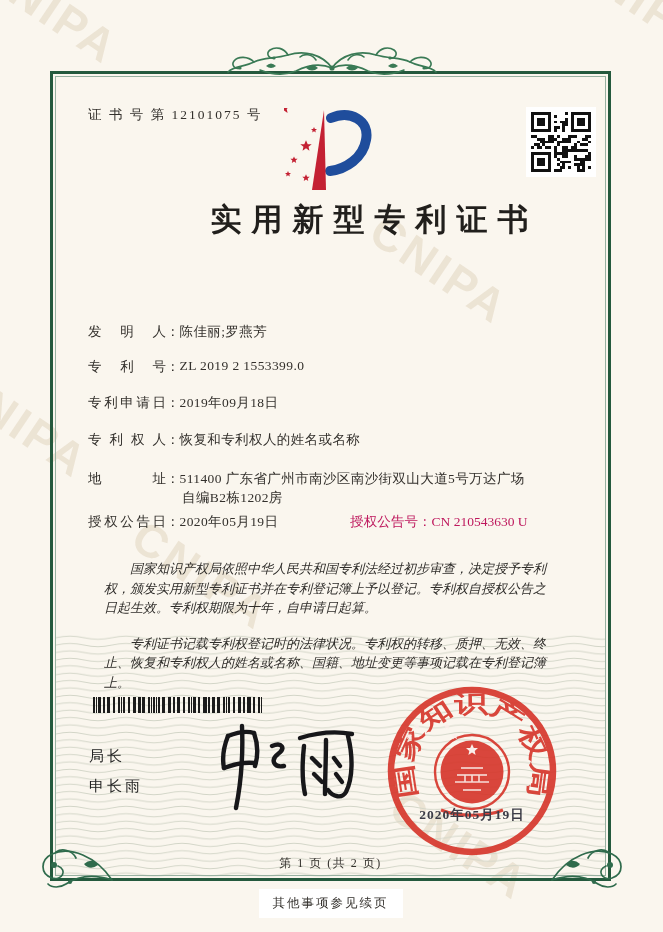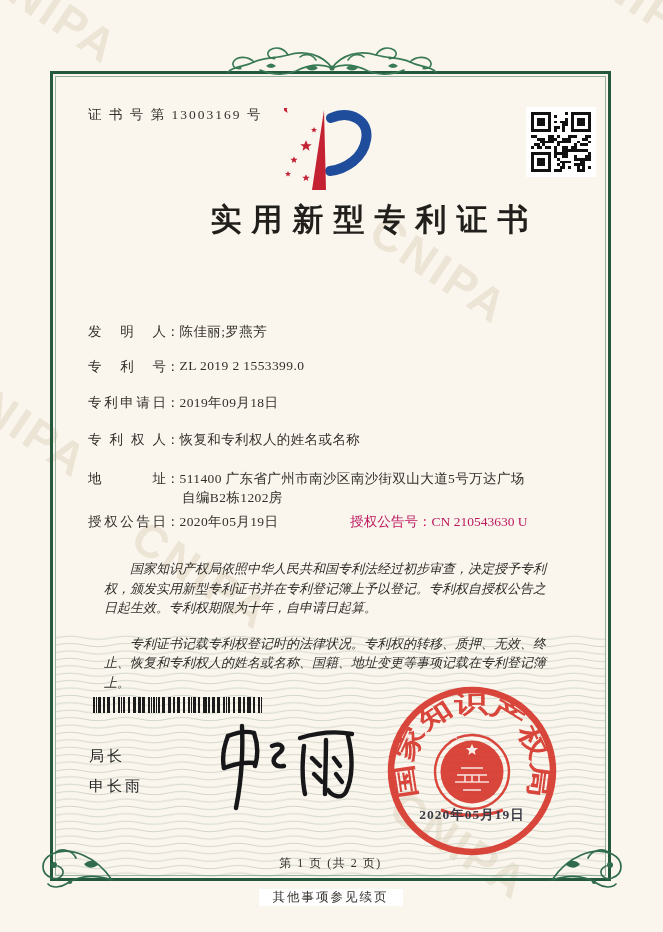--- a/index.html
+++ b/index.html
@@ -67,21 +67,21 @@
   .signature{position:absolute; left:198px; top:722px;}
   .seal{position:absolute; left:383px; top:682px;}
   .seal-date{
     position:absolute; left:388px; top:806px; width:168px; text-align:center;
     font-size:13.5px; letter-spacing:1px; color:#3c3c47; font-weight:700;
   }
   .page-info{position:absolute; left:50px; top:855px; width:561px; text-align:center; font-size:12px; letter-spacing:1.5px; color:#33302c;}
   .cont-note{
     position:absolute; left:50px; top:889px; width:561px; text-align:center; font-size:12.5px; letter-spacing:2px; color:#33302c;
   }
-  .cont-note span{background:rgba(255,255,255,.95); padding:0 14px; display:inline-block;}
+  .cont-note span{background:rgba(255,255,255,.95); padding:6px 14px; display:inline-block;}
 </style>
 </head>
 <body>
 
 <div class="page">
 
   <div class="wm" style="left:-28px; top:-18px;">CNIPA</div>
   <div class="wm" style="left:562px; top:-28px;">CNIPA</div>
   <div class="wm" style="left:362px; top:242px;">CNIPA</div>
   <div class="wm" style="left:-58px; top:396px;">CNIPA</div>
@@ -151,21 +151,21 @@
         <path d="M40 18 C36 10 26 8 20 12"></path>
       </g>
       <g fill="#2f6b4c">
         <circle cx="18" cy="25" r="3"></circle>
           <circle cx="34" cy="42" r="2"></circle>
         <path d="M48 24 q8 -7 14 1 q-8 6 -14 -1"></path>
       </g>
     </g>
   </svg>
 
-  <div class="cert-no">证 书 号 第 13003169 号</div>
+  <div class="cert-no">证 书 号 第 12101075 号</div>
 
   <svg class="logo" width="94" height="90" viewBox="0 0 94 90">
     <path d="M47 10 C66 2 86 12 82 32 C79 50 62 61 46 63" fill="none" stroke="#1f4d9c" stroke-width="10" stroke-linecap="round"></path>
     <path d="M40 2 L28 82 L42 82 Z" fill="#c42133"></path>
     <g fill="#c42133">
       <path id="st" d="M0 -6 L1.8 -1.9 L6 -1.9 L2.7 0.9 L3.6 5 L0 2.4 L-3.6 5 L-2.7 0.9 L-6 -1.9 L-1.8 -1.9 Z"></path>
     </g>
     <use href="#st" x="0" y="0" transform="translate(30,22) scale(0.5)" fill="#c42133"></use>
     <use href="#st" transform="translate(22,38) scale(0.95)" fill="#c42133"></use>
     <use href="#st" transform="translate(10,52) scale(0.6)" fill="#c42133"></use>

